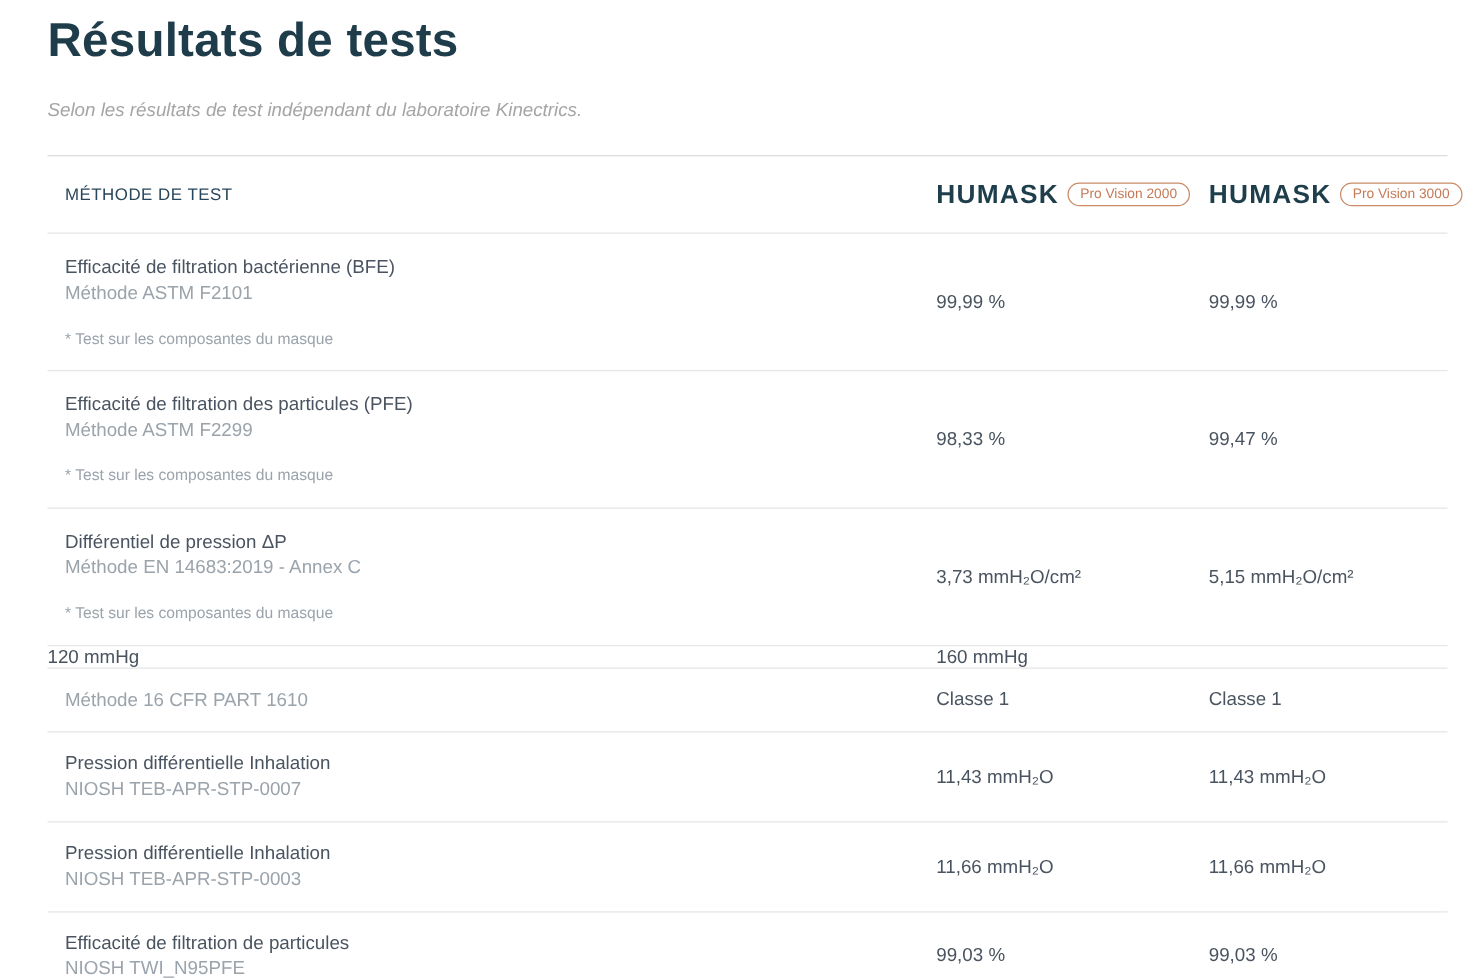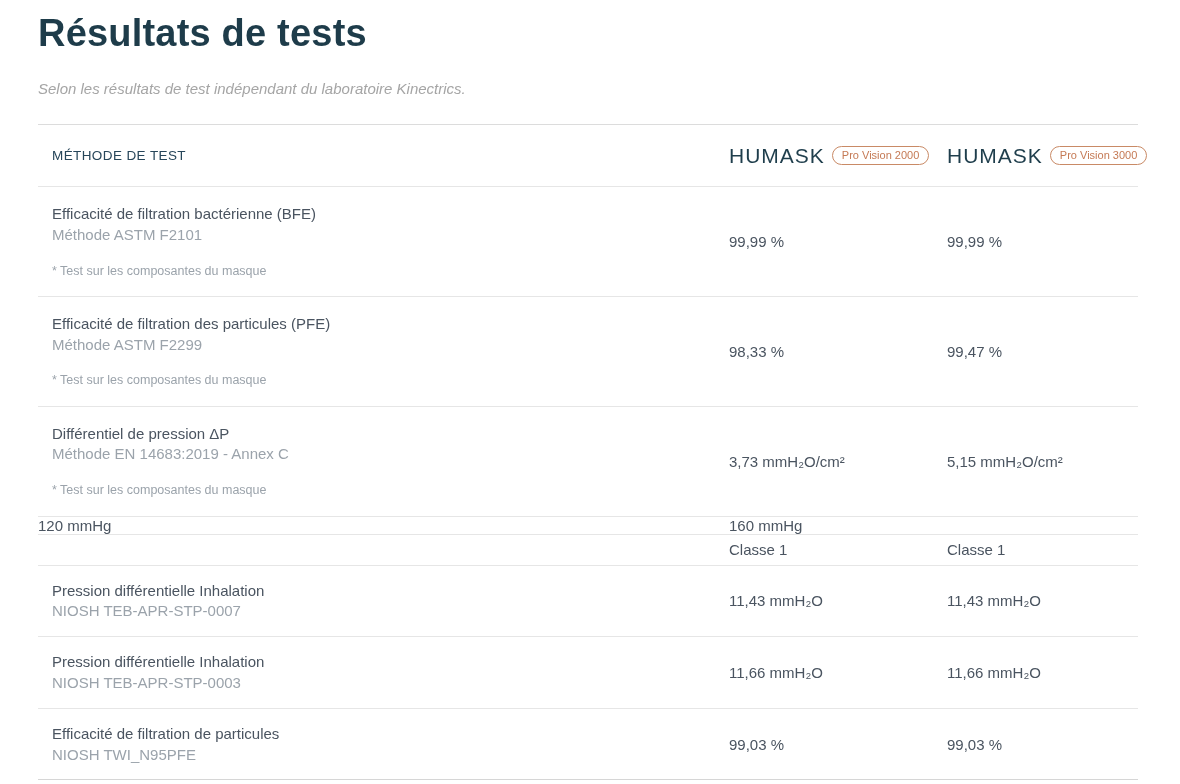--- a/index.html
+++ b/index.html
@@ -4,21 +4,21 @@
 <style>
   * { margin: 0; padding: 0; box-sizing: border-box; }
   html, body {
     width: 1180px;
     background: #ffffff;
     font-family: "Liberation Sans", "DejaVu Sans", sans-serif;
   }
   .page {
     width: 1180px;
     height: 784px;
-    padding: 8px 42px 0 38px;
+    padding: 8px 22px 0 38px;
     overflow: hidden;
   }
   
   .page-title {
     font-size: 38px;
     font-weight: 800;
     letter-spacing: 0.2px;
     color: #1e3c4a;
     margin-top: 4px;
   }
@@ -52,21 +52,21 @@
     color: #27465a;
   }
   .brand-cell {
     display: inline-flex;
     align-items: center;
     gap: 7px;
     white-space: nowrap;
   }
   .brand {
     font-size: 21px;
-    font-weight: 400;
+    font-weight: 700;
     letter-spacing: 1px;
     color: #1f3e4c;
   }
   .badge {
     font-size: 11px;
     color: #c57a55;
     border: 1px solid #c98a66;
     border-radius: 11px;
     padding: 3px 9px 3px 9px;
     line-height: 1;
@@ -151,20 +151,21 @@
       <div class="value-cell">5,15 mmH₂O/cm²</div>
     </div>
 
     <div class="trow">
       <div class="value-cell">120 mmHg</div>
       <div class="value-cell">160 mmHg</div>
     </div>
 
     <div class="trow">
       <div class="method-cell">
+        <div class="row-method">Méthode 16 CFR PART 1610</div>
 
       </div>
       <div class="value-cell">Classe 1</div>
       <div class="value-cell">Classe 1</div>
     </div>
 
     <div class="trow">
       <div class="method-cell">
         <div class="row-title">Pression différentielle Inhalation</div>
         <div class="row-method">NIOSH TEB-APR-STP-0007</div>

